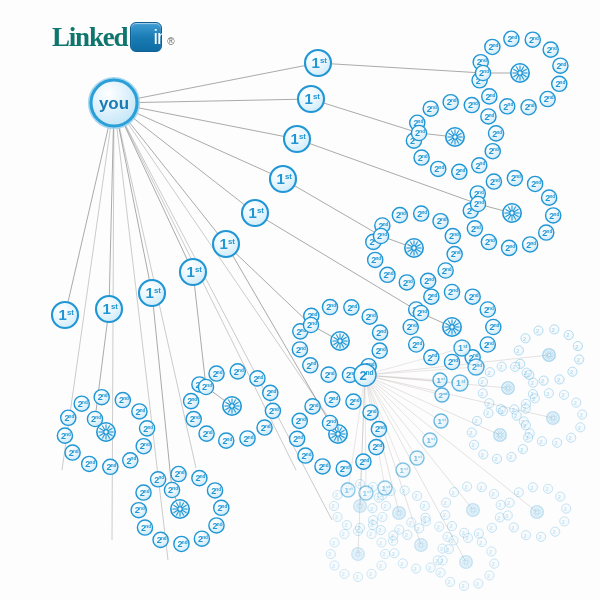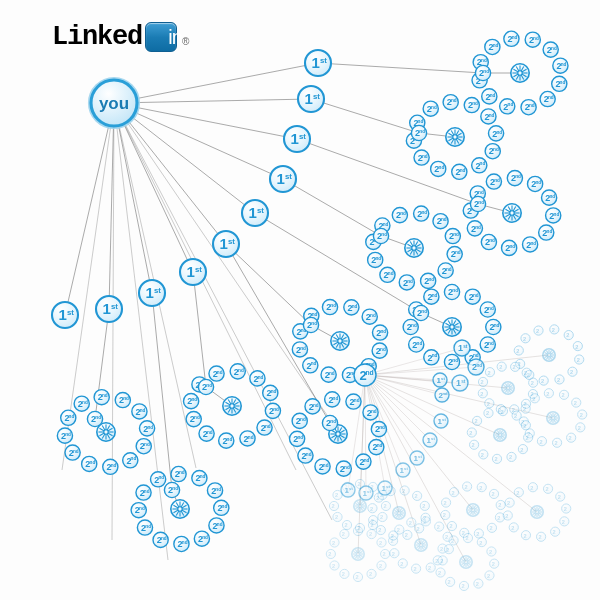--- a/index.html
+++ b/index.html
@@ -11,23 +11,23 @@
   #stage{position:relative;width:600px;height:600px;background:#fdfdfd;}
   #net{position:absolute;left:0;top:0;width:600px;height:600px;}
 
   
   #logo{
     position:absolute;left:52px;top:22px;
     display:flex;align-items:center;
     user-select:none;
   }
   #logo .word{
-    font-family:Liberation Mono, monospace;
+    font-family:Liberation Serif, serif;
     font-weight:bold;font-size:27px;letter-spacing:-1.2px;
-    color:#000000;line-height:1;
+    color:#0f766e;line-height:1;
   }
   #logo .inbox{
     margin-left:3px;
     width:30px;height:28px;border-radius:6px;
     background:linear-gradient(180deg,#3f9ed4 0%,#1a7bb3 52%,#0e6ca3 100%);
     border:1px solid #0f5f92;
     box-shadow:inset 0 1px 1px rgba(255,255,255,.55);
     display:flex;align-items:center;justify-content:center;
   }
   #logo .inbox span{

